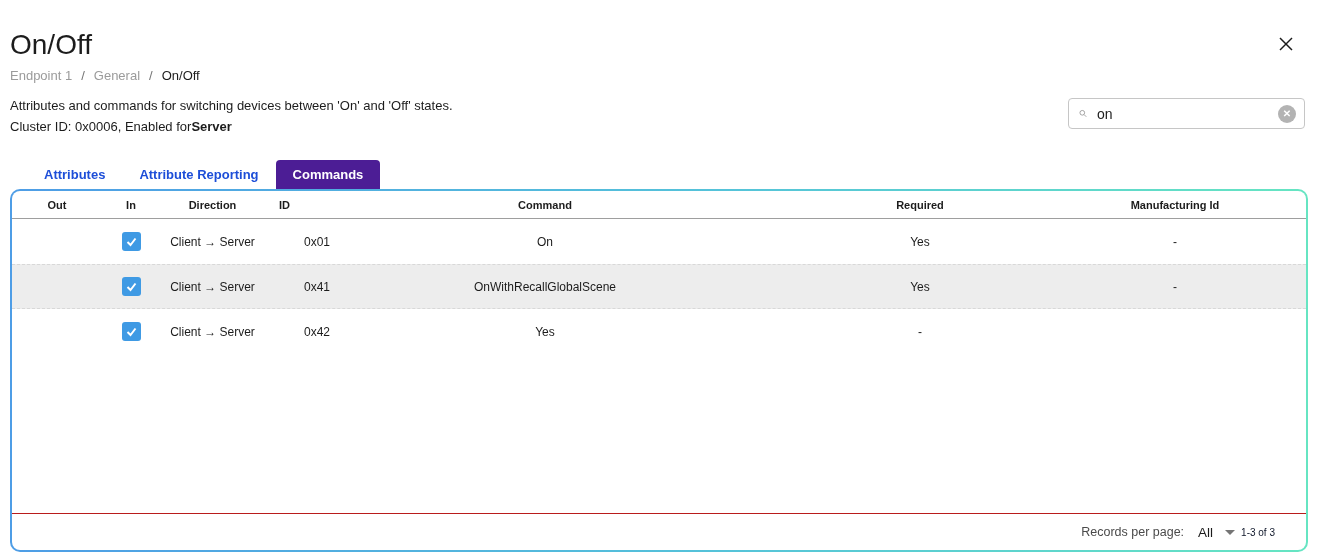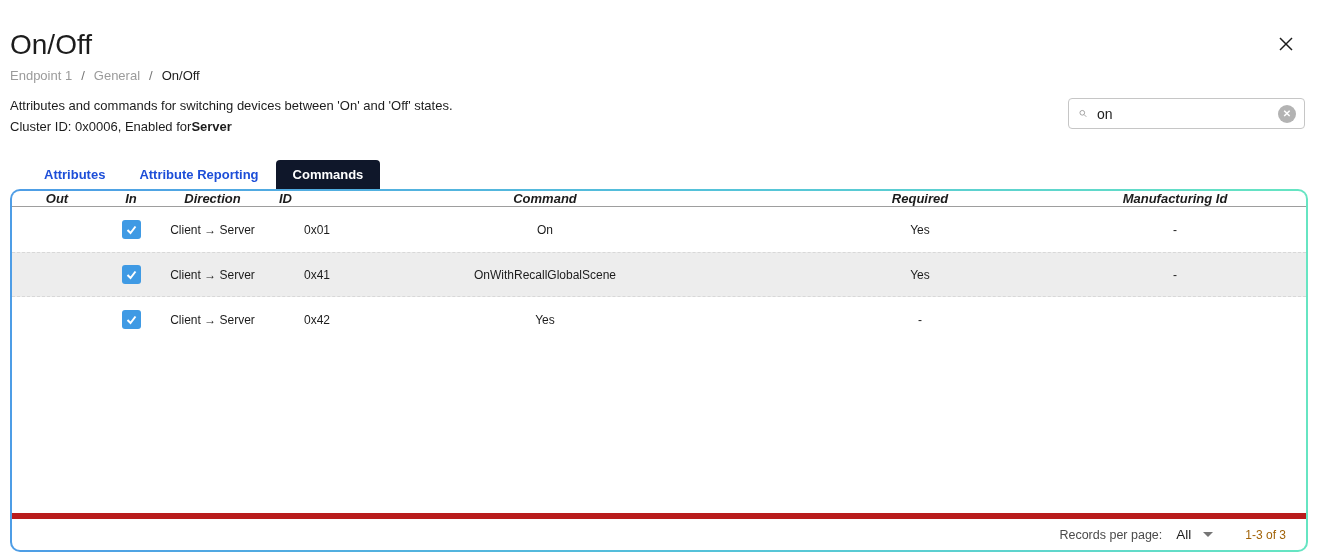--- a/index.html
+++ b/index.html
@@ -28,53 +28,53 @@
                       font-family: "Liberation Sans", sans-serif; padding-left: 10px; background: transparent; }
   .clear-btn { width: 18px; height: 18px; border-radius: 50%; background: #b3b3b3; border: none;
                color: #ffffff; font-size: 10px; font-weight: 700; line-height: 18px; text-align: center;
                cursor: pointer; flex: 0 0 auto; padding: 0; }
 
   
   .tabs { display: flex; margin: 26px 0 0 27px; align-items: flex-end; }
   .tab { height: 29px; line-height: 29px; padding: 0 17px; font-size: 13px; font-weight: 600;
          color: #1d4ed8; cursor: pointer; border: none; background: transparent;
          font-family: "Liberation Sans", sans-serif; }
-  .tab.active { background: #0f172a; color: #ffffff; border-radius: 4px 4px 0 0; }
+  .tab.active { background: #4c1d95; color: #ffffff; border-radius: 4px 4px 0 0; }
 
   
   .table-wrap { margin: 0 10px; height: 363px; border-radius: 10px; padding: 2px;
                 background: linear-gradient(90deg, #4e9de6 0%, #55c3d9 55%, #66e5c2 100%); }
   .table-inner { background: #ffffff; border-radius: 8px; height: 100%; display: flex;
                  flex-direction: column; overflow: hidden; }
 
   .grid-row { display: grid; grid-template-columns: 90px 58px 105px 90px 380px 370px 140px 1fr;
               align-items: center; }
-  .thead { height: 16px; border-bottom: 1px solid #9e9e9e; font-size: 13px; font-weight: 700; font-style: italic; }
+  .thead { height: 28px; border-bottom: 1px solid #9e9e9e; font-size: 11px; font-weight: 700; }
   .thead .cell { text-align: center; }
   .thead .cell.left { text-align: left; padding-left: 14px; }
 
   .trow { height: 45px; font-size: 12px; }
   .trow .cell { text-align: center; }
   .trow .cell.left { text-align: center; padding-left: 14px; }
   .trow.striped { background: #ededed; border-top: 1px dashed #d8d8d8; border-bottom: 1px dashed #d8d8d8; }
 
   .checkbox { width: 19px; height: 19px; background: #3f9ae4; border-radius: 3px; display: inline-flex;
               align-items: center; justify-content: center; cursor: pointer; vertical-align: middle; }
 
   .spacer { flex: 1; }
 
   
-  .table-footer { border-top: 6px solid #b91c1c; height: 37px; display: flex; align-items: center;
-                  justify-content: flex-end; padding-right: 20px; }
+  .table-footer { border-top: 1px solid #b91c1c; height: 37px; display: flex; align-items: center;
+                  justify-content: flex-end; padding-right: 31px; }
   .records-label { font-size: 12.5px; color: #4a4a4a; }
   .records-select { display: flex; align-items: center; margin-left: 14px; cursor: pointer; }
   .records-value { font-size: 13.5px; color: #1c1c1c; }
   .caret-down { width: 0; height: 0; border-left: 5px solid transparent; border-right: 5px solid transparent;
                 border-top: 5px solid #757575; margin-left: 12px; display: inline-block; }
-  .range-text { font-size: 12px; color: #a16207; margin-left: 32px; }
+  .range-text { font-size: 10px; color: #0f172a; margin-left: 6px; }
 </style>
 </head>
 <body>
 
 <div class="header">
   <div class="title-row">
     <div class="page-title">On/Off</div>
     <button class="close-btn">
       <svg width="16" height="16" viewBox="0 0 16 16">
         <line x1="2" y1="2" x2="14" y2="14" stroke="#1c1c1c" stroke-width="1.5"></line>

